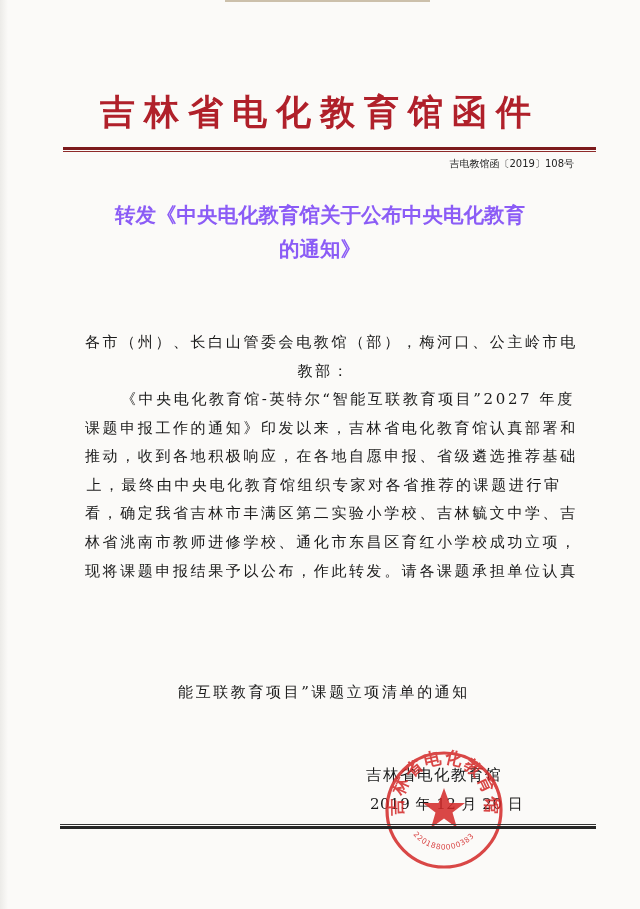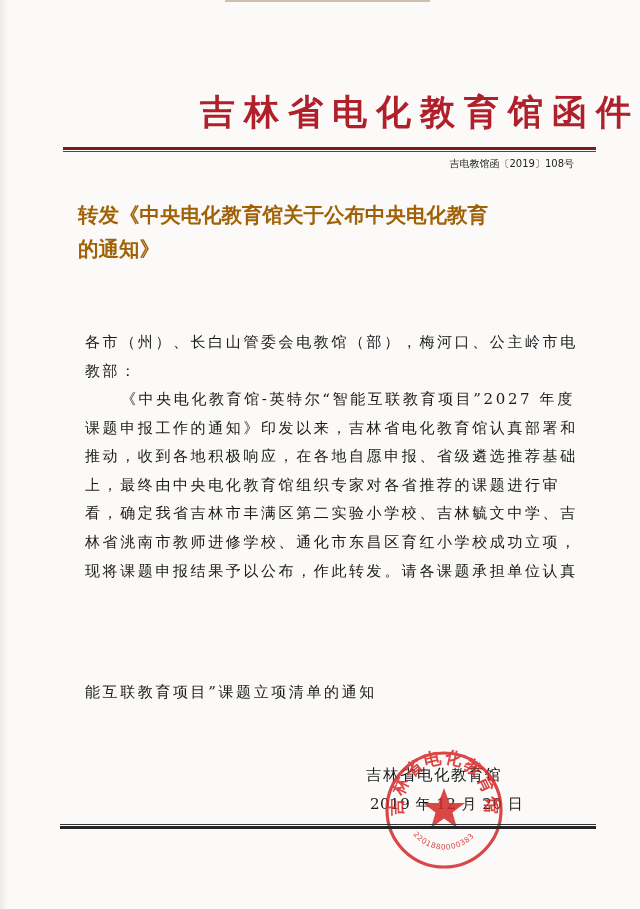--- a/index.html
+++ b/index.html
@@ -28,21 +28,21 @@
       position: absolute;
       left: 0; top: 0;
       width: 8px; height: 909px;
       background: linear-gradient(to right, #ecebe8, rgba(251,250,248,0));
     }
     .header-title {
       position: absolute;
       left: 0;
       width: 640px;
       top: 92px;
-      text-align: right;
+      text-align: center;
       font-family: "DejaVu Serif", "Liberation Serif", serif;
       font-weight: bold;
       font-size: 35px;
       letter-spacing: 9px;
       color: #b0202a;
       line-height: 40px;
     }
     .header-rule {
       position: absolute;
       left: 63px;
@@ -64,35 +64,37 @@
       top: 157px;
       font-family: "DejaVu Sans", "Liberation Sans", sans-serif;
       font-size: 10px;
       color: #222;
     }
     .doc-title {
       position: absolute;
       left: 78px;
       width: 484px;
       top: 198px;
+      text-align: center;
       font-family: "DejaVu Sans", "Liberation Sans", sans-serif;
       font-weight: bold;
       font-size: 20.5px;
       line-height: 34px;
-      color: #a16207;
+      color: #8b5cf6;
     }
     .doc-title div { white-space: nowrap; }
     .body {
       position: absolute;
       left: 85px;
       width: 478px;
       font-size: 15px;
       line-height: 28.6px;
       color: #1a1a1a;
       letter-spacing: 2.6px;
+      text-align: center;
     }
     .body p { margin: 0; white-space: nowrap; }
     .indent { padding-left: 36px; }
     .salutation { top: 328px; }
     .main-para { top: 385px; }
     .attachment { top: 678px; }
     .sign-org {
       position: absolute;
       left: 366px;
       top: 765px;

